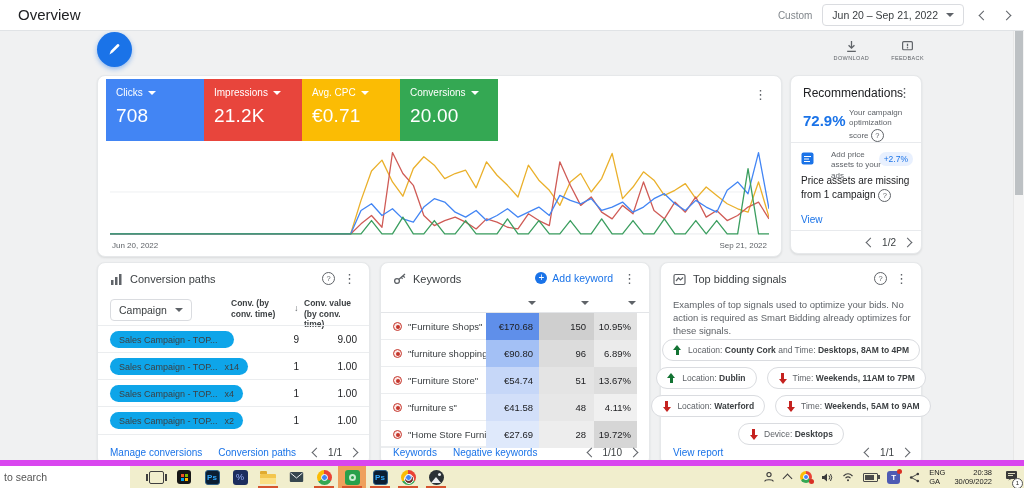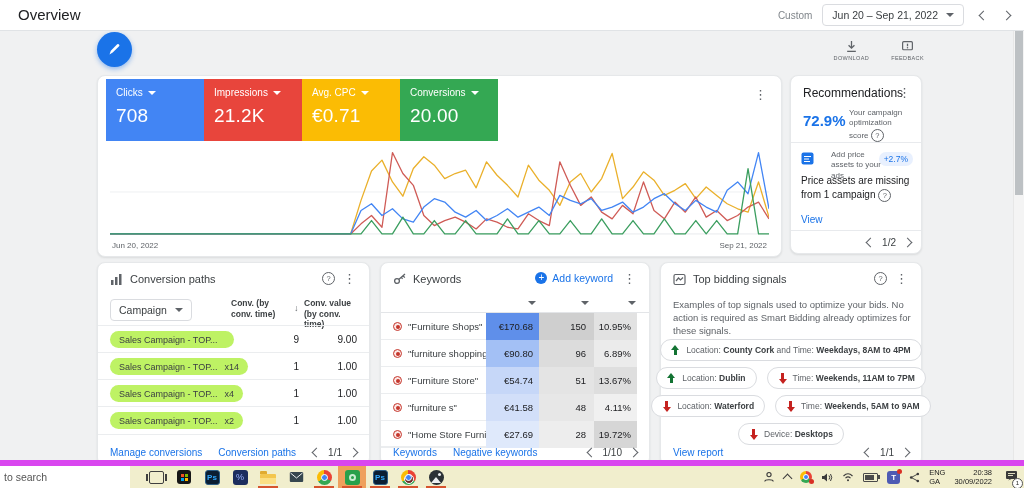--- a/index.html
+++ b/index.html
@@ -66,21 +66,21 @@
   .c-foot{position:absolute;left:12px;right:12px;bottom:7px;display:flex;justify-content:space-between;align-items:center;}
   .links{display:flex;gap:16px;font-size:10px;color:#1a73e8;}
   .links span{cursor:pointer;}
 
   
   .cp-filter{position:absolute;left:12px;top:36px;height:20px;border:1px solid #dadce0;border-radius:4px;display:flex;align-items:center;gap:8px;padding:0 8px;font-size:10.5px;color:#3c4043;background:#fff;cursor:pointer;}
   .cp-col1{position:absolute;left:133px;top:35px;width:62px;font-size:8.5px;font-weight:700;color:#3c4043;line-height:1.25;cursor:pointer;}
   .cp-sort{position:absolute;left:196px;top:40px;font-size:9px;color:#5f6368;}
   .cp-col2{position:absolute;left:206px;top:35px;width:56px;font-size:8.5px;font-weight:700;color:#3c4043;line-height:1.25;cursor:pointer;}
   .cp-row{position:absolute;left:0;right:0;height:27px;border-top:1px solid #ebedef;}
-  .cp-chip{position:absolute;left:12px;top:5px;max-width:136px;background:#bef264;border-radius:9px;height:17px;display:flex;align-items:center;padding:0 9px;font-size:9px;color:#3c4043;white-space:nowrap;cursor:pointer;}
+  .cp-chip{position:absolute;left:12px;top:5px;max-width:136px;background:#0ea5e9;border-radius:9px;height:17px;display:flex;align-items:center;padding:0 9px;font-size:9px;color:#3c4043;white-space:nowrap;cursor:pointer;}
   .cp-chip .mult{margin-left:7px;}
   .cp-conv{position:absolute;right:70px;top:8px;width:50px;text-align:right;font-size:10px;color:#202124;}
   .cp-val{position:absolute;right:12px;top:8px;width:50px;text-align:right;font-size:10px;color:#202124;}
 
   
   .kw-add{position:absolute;right:36px;top:9px;display:flex;align-items:center;gap:5px;font-size:10.5px;color:#1a73e8;cursor:pointer;}
   .plus{width:12px;height:12px;border-radius:50%;background:#1a73e8;color:#fff;font-size:10px;line-height:11px;text-align:center;}
   .kw-h{position:absolute;top:40px;font-size:15px;color:#5f6368;cursor:pointer;margin-top:7px;}
   .kw-h.b{font-weight:700;color:#3c4043;}
   .kw-hc{position:absolute;top:38px;color:#5f6368;}
@@ -407,21 +407,21 @@
     </svg>
     <div class="c-title">Top bidding signals</div>
     <span class="c-q qmark">?</span>
     <span class="c-dots dots">⋮</span>
 
     <div class="sig-desc">Examples of top signals used to optimize your bids. No action is required as Smart Bidding already optimizes for these signals.</div>
 
     <div class="sig-row" style="top:76px">
       <span class="sig-chip">
         <span class="sig-arrow" data-dir="up" style="color: rgb(19, 115, 51);"></span>
-        <span><span>Location: </span><b>County Cork</b><span> and Time: </span><b>Weekdays, 8AM to 4PM</b></span>
+        <span><span>Location: </span><b>County Cork</b><span> and Time: </span><b>Desktops, 8AM to 4PM</b></span>
       </span>
     </div>
     <div class="sig-row" style="top:104px">
       <span class="sig-chip">
         <span class="sig-arrow" data-dir="up" style="color: rgb(19, 115, 51);"></span>
         <span><span>Location: </span><b>Dublin</b></span>
       </span>
       <span class="sig-chip">
         <span class="sig-arrow" data-dir="down" style="color: rgb(197, 34, 31);"></span>
         <span><span>Time: </span><b>Weekends, 11AM to 7PM</b></span>

